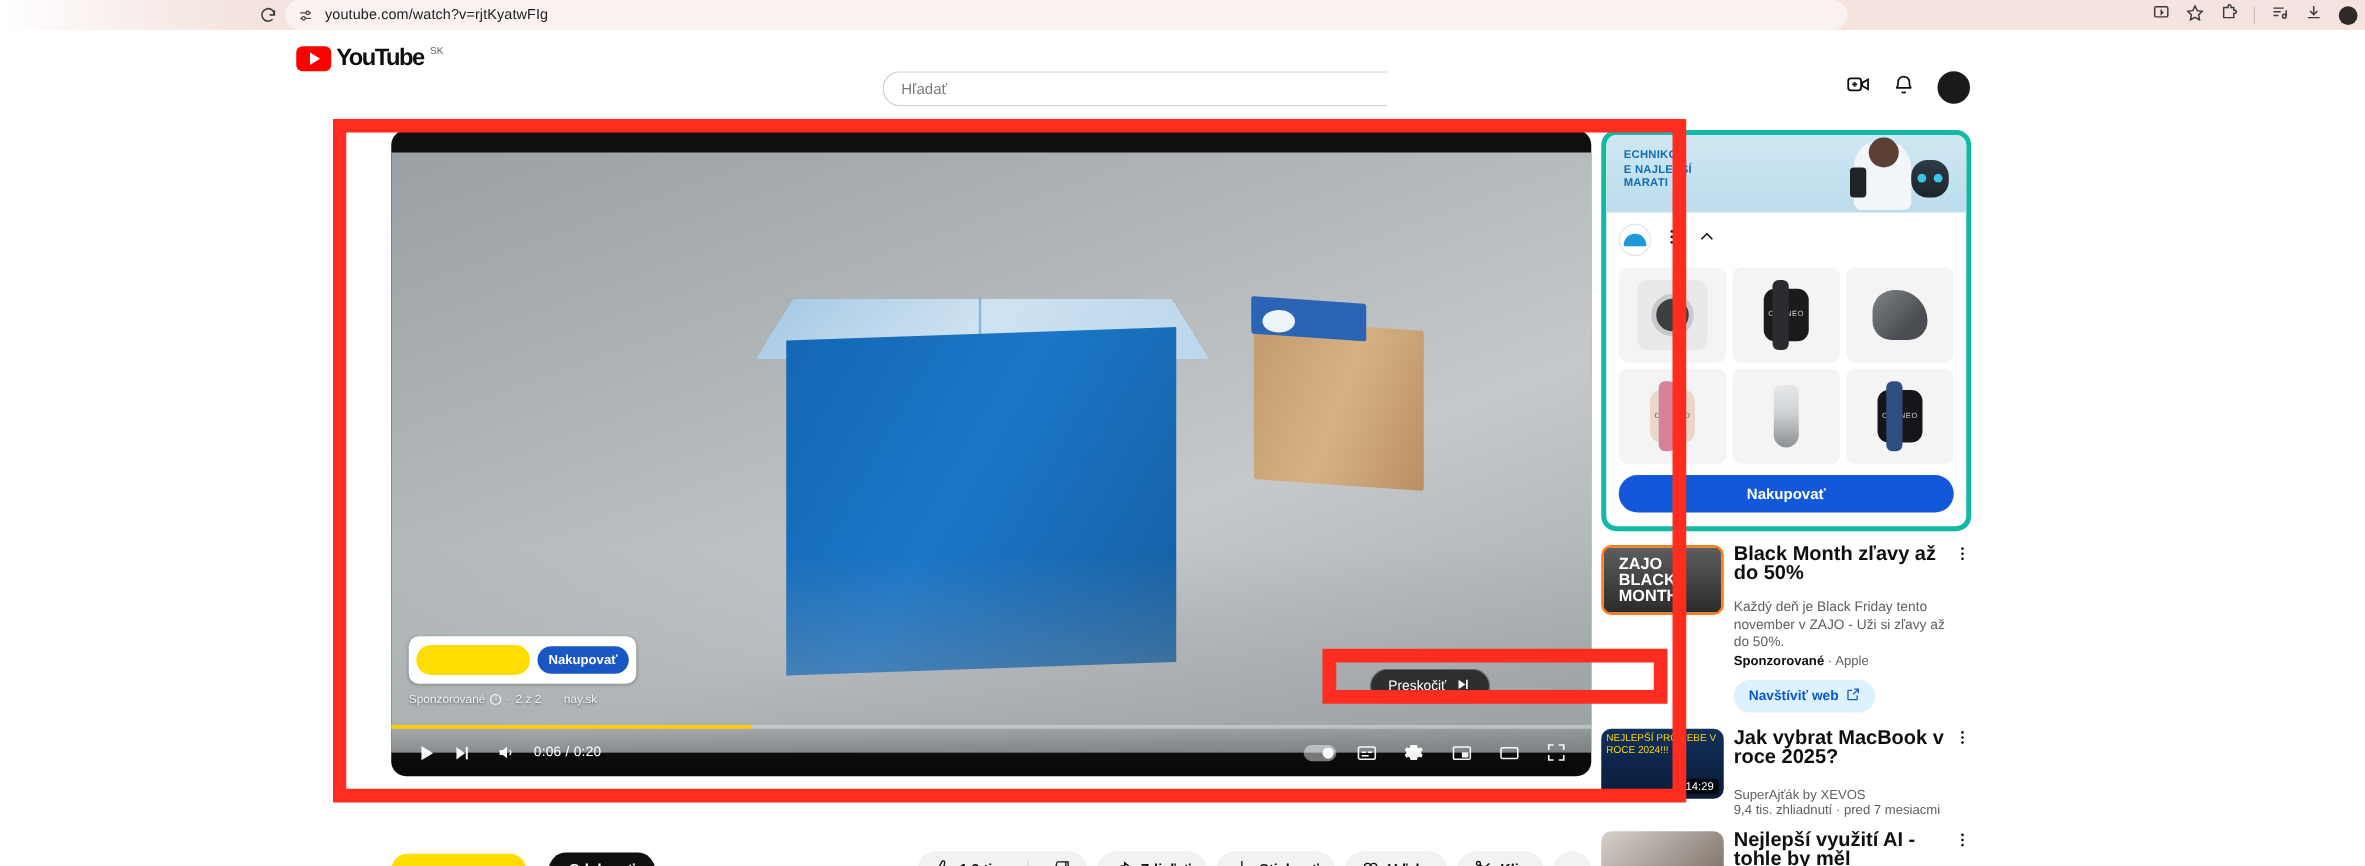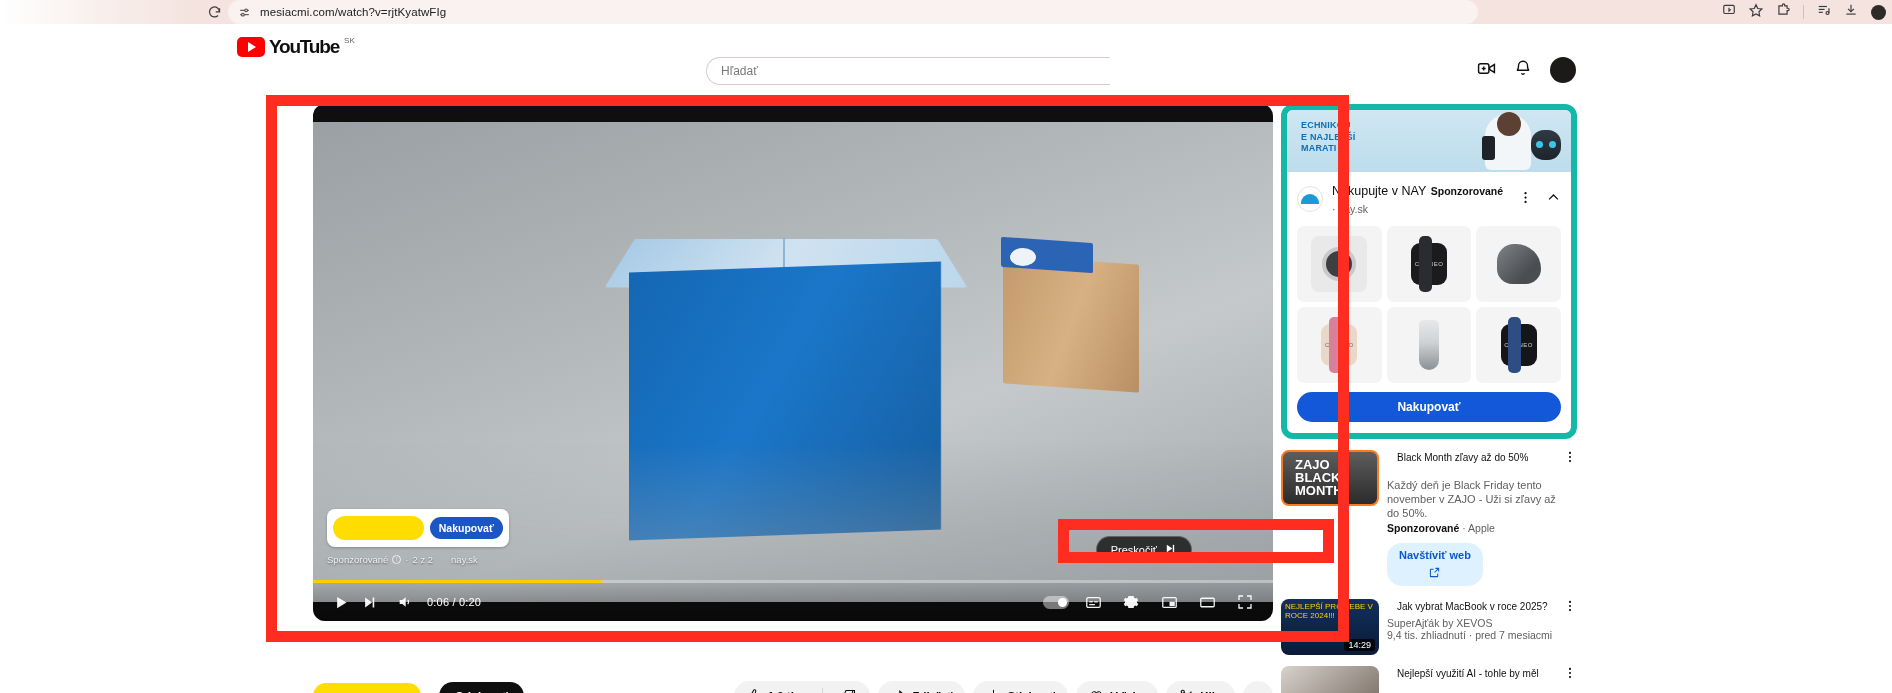--- a/index.html
+++ b/index.html
@@ -212,21 +212,21 @@
   }
   .pill.split { padding:0; }
   .pill .seg { display:flex;align-items:center;gap:6px;padding:0 13px;height:30px;}
   .pill .sep { width:1px;height:17px;background:#d6d6d6; }
   .pill.round { width:30px; padding:0; justify-content:center; }
 
   
   .secondary { position:absolute; left:1281px; top:80px; width:296px; }
 
   .ad-panel {
-    width:296px; border:6px solid #14b8a6; border-radius:12px; overflow:hidden; background:#fff;
+    width:296px; border:4px solid #14b8a6; border-radius:12px; overflow:hidden; background:#fff;
   }
   .ad-banner {
     height:62px; width:296px; position:relative;
     background:linear-gradient(180deg,#cfe7f2 0%, #bddcec 100%);
     overflow:hidden;
   }
   .banner-text {
     position:absolute; left:14px; top:10px; font-size:9px; font-weight:800;
     color:#0e6fb8; line-height:11.5px; letter-spacing:.2px;
   }
@@ -291,30 +291,30 @@
     white-space:nowrap;
   }
   .chip.active { background:#0f0f0f;color:#fff; }
   .chip-arrow { margin-left:auto; color:#0f0f0f; }
 
   .rec { display:flex; gap:8px; margin-top:11px; }
   .rec-thumb {
     width:98px;height:56px;border-radius:8px;flex:0 0 98px;position:relative;overflow:hidden;
   }
   .rec-body { flex:1; min-width:0; position:relative; padding-right:18px; }
-  .rec-title { font-size:10px;font-weight:400;line-height:15px;color:#0f0f0f;margin-left:10px; }
+  .rec-title { font-size:16px;font-weight:700;line-height:15px;color:#0f0f0f; }
   .rec-desc { font-size:11px;color:#606060;line-height:14px;margin-top:13px;}
   .rec-spon { font-size:10.5px;color:#606060;margin-top:2px;}
   .rec-spon b{color:#0f0f0f;font-weight:700;}
   .rec-kebab { position:absolute; right:0; top:0; color:#0f0f0f; }
   .visit-web {
     display:inline-flex;align-items:center;gap:6px;background:#def1ff;color:#0b57d0;
-    font-size:11px;font-weight:700;border-radius:15px;padding:6px 12px;margin-top:9px;flex-direction:column;
-  }
-  .rec-chan { font-size:10.5px;color:#606060;margin-top:3px;}
+    font-size:11px;font-weight:700;border-radius:15px;padding:6px 12px;margin-top:9px;
+  }
+  .rec-chan { font-size:10.5px;color:#606060;margin-top:17px;}
   .rec-stats { font-size:10.5px;color:#606060; }
   .dur {
     position:absolute;right:4px;bottom:4px;background:rgba(0,0,0,.8);color:#fff;
     font-size:9px;border-radius:3px;padding:1px 4px;
   }
 
   .thumb-bm { background:linear-gradient(180deg,#5d5d5d 0%,#2b2b2b 100%); border:2px solid #ff7a1a; }
   .thumb-bm-txt{position:absolute;left:12px;top:6px;color:#fff;font-size:13px;font-weight:900;line-height:13px;}
   .thumb-mb { background:linear-gradient(180deg,#12305c 0%,#0a1b38 100%); }
   .thumb-mb-txt{position:absolute;left:4px;top:3px;color:#ffd400;font-size:8px;font-weight:400;line-height:9px;}
@@ -342,21 +342,21 @@
 
   <div class="omnibox">
     <span class="omni-site-icon">
       <svg width="13" height="13" viewBox="0 0 24 24" fill="none" stroke="currentColor" stroke-width="2">
         <line x1="4" y1="8" x2="20" y2="8"></line>
           <circle cx="15" cy="8" r="2.5" fill="#faf2f0"></circle>
         <line x1="4" y1="16" x2="20" y2="16"></line>
           <circle cx="9" cy="16" r="2.5" fill="#faf2f0"></circle>
       </svg>
     </span>
-    <span class="omni-url">mesiacmi.com/watch?v=rjtKyatwFIg</span>
+    <span class="omni-url">youtube.com/watch?v=rjtKyatwFIg</span>
   </div>
 
   <div class="chrome-icons">
     <span>
       <svg width="14" height="14" viewBox="0 0 24 24" fill="none" stroke="currentColor" stroke-width="2">
         <rect x="3" y="4" width="18" height="14" rx="2"></rect>
           <polyline points="12 8 12 14 15 11"></polyline>
       </svg>
     </span>
     <span>
@@ -641,28 +641,20 @@
         <div class="banner-robot">
           <span class="robot-eye" style="left:5px"></span>
           <span class="robot-eye" style="right:5px"></span>
         </div>
       </div>
 
       <div class="ad-head">
         <span class="ad-logo">
             <span class="ad-logo-inner"></span>
           </span>
-        <span class="ad-head-txt">
-          <span class="ad-title">Nakupujte v NAY</span>
-          <span class="ad-sub">
-            <b>Sponzorované</b>
-            <span>·</span>
-            <span>nay.sk</span>
-          </span>
-        </span>
         <span class="ad-icons">
           <span>
             <svg width="15" height="15" viewBox="0 0 24 24" fill="#0f0f0f">
               <circle cx="12" cy="5" r="1.8"></circle>
                 <circle cx="12" cy="12" r="1.8"></circle>
                 <circle cx="12" cy="19" r="1.8"></circle>
             </svg>
           </span>
           <span>
             <svg width="15" height="15" viewBox="0 0 24 24" fill="none" stroke="#0f0f0f" stroke-width="2">

